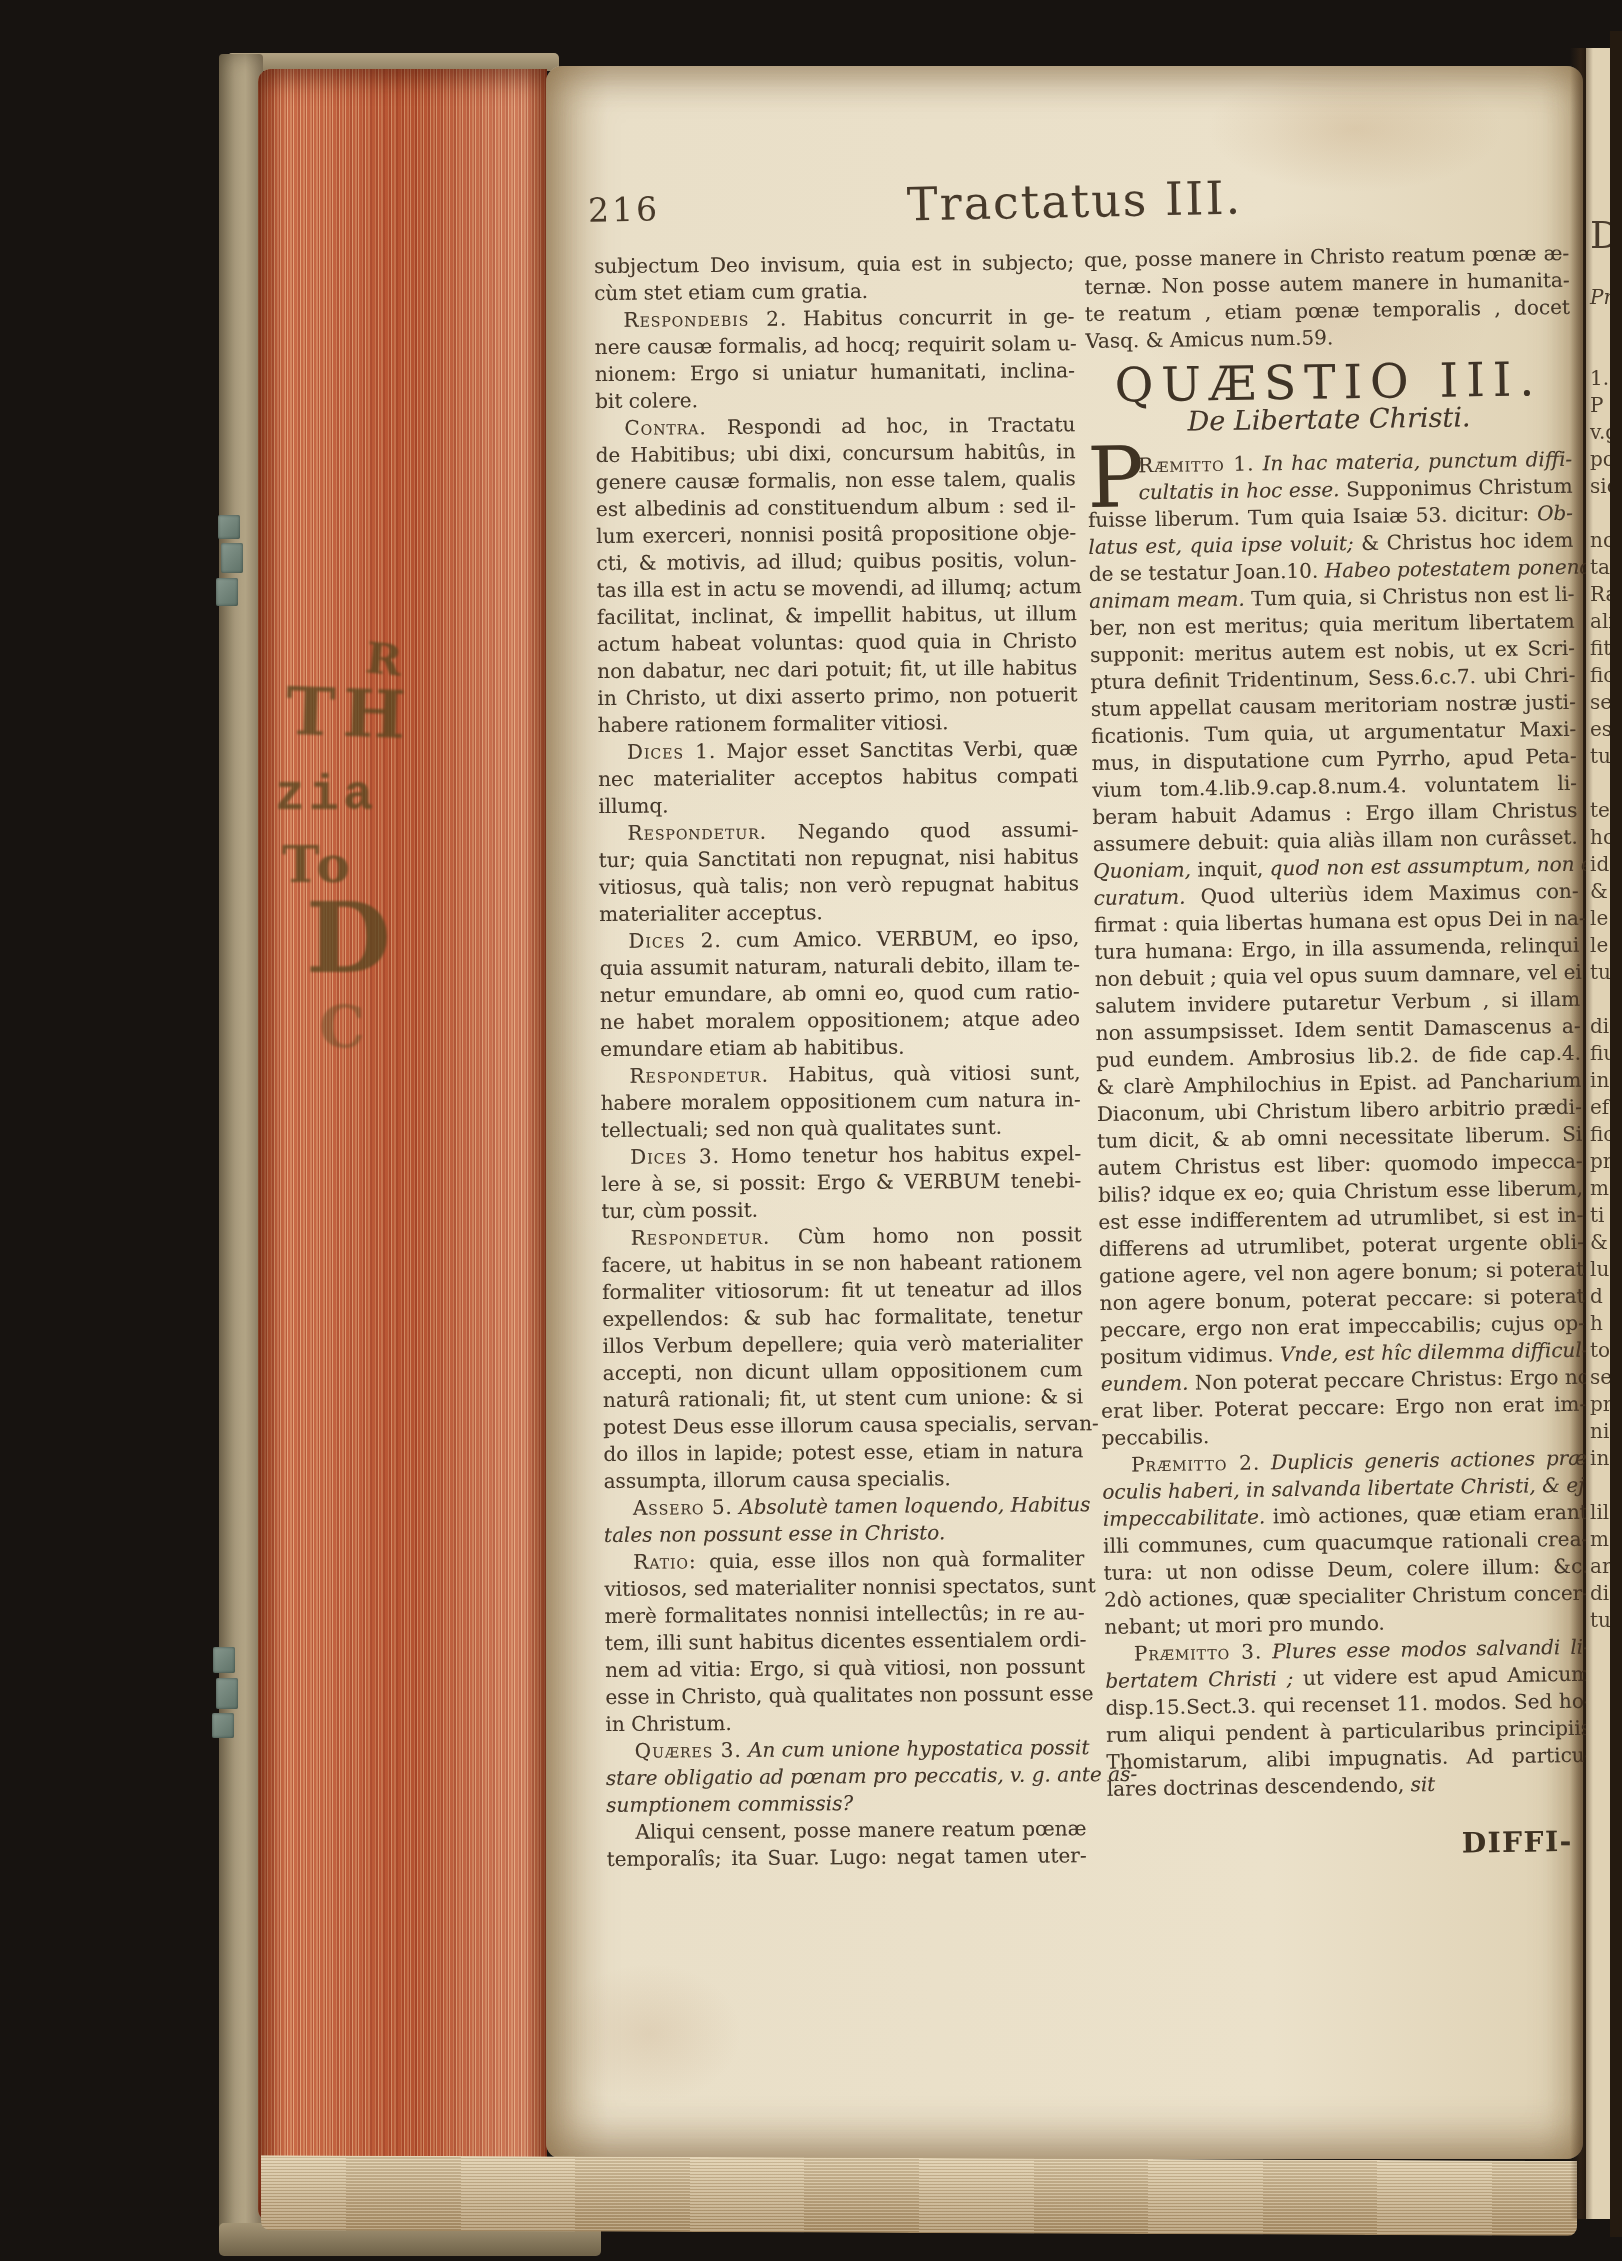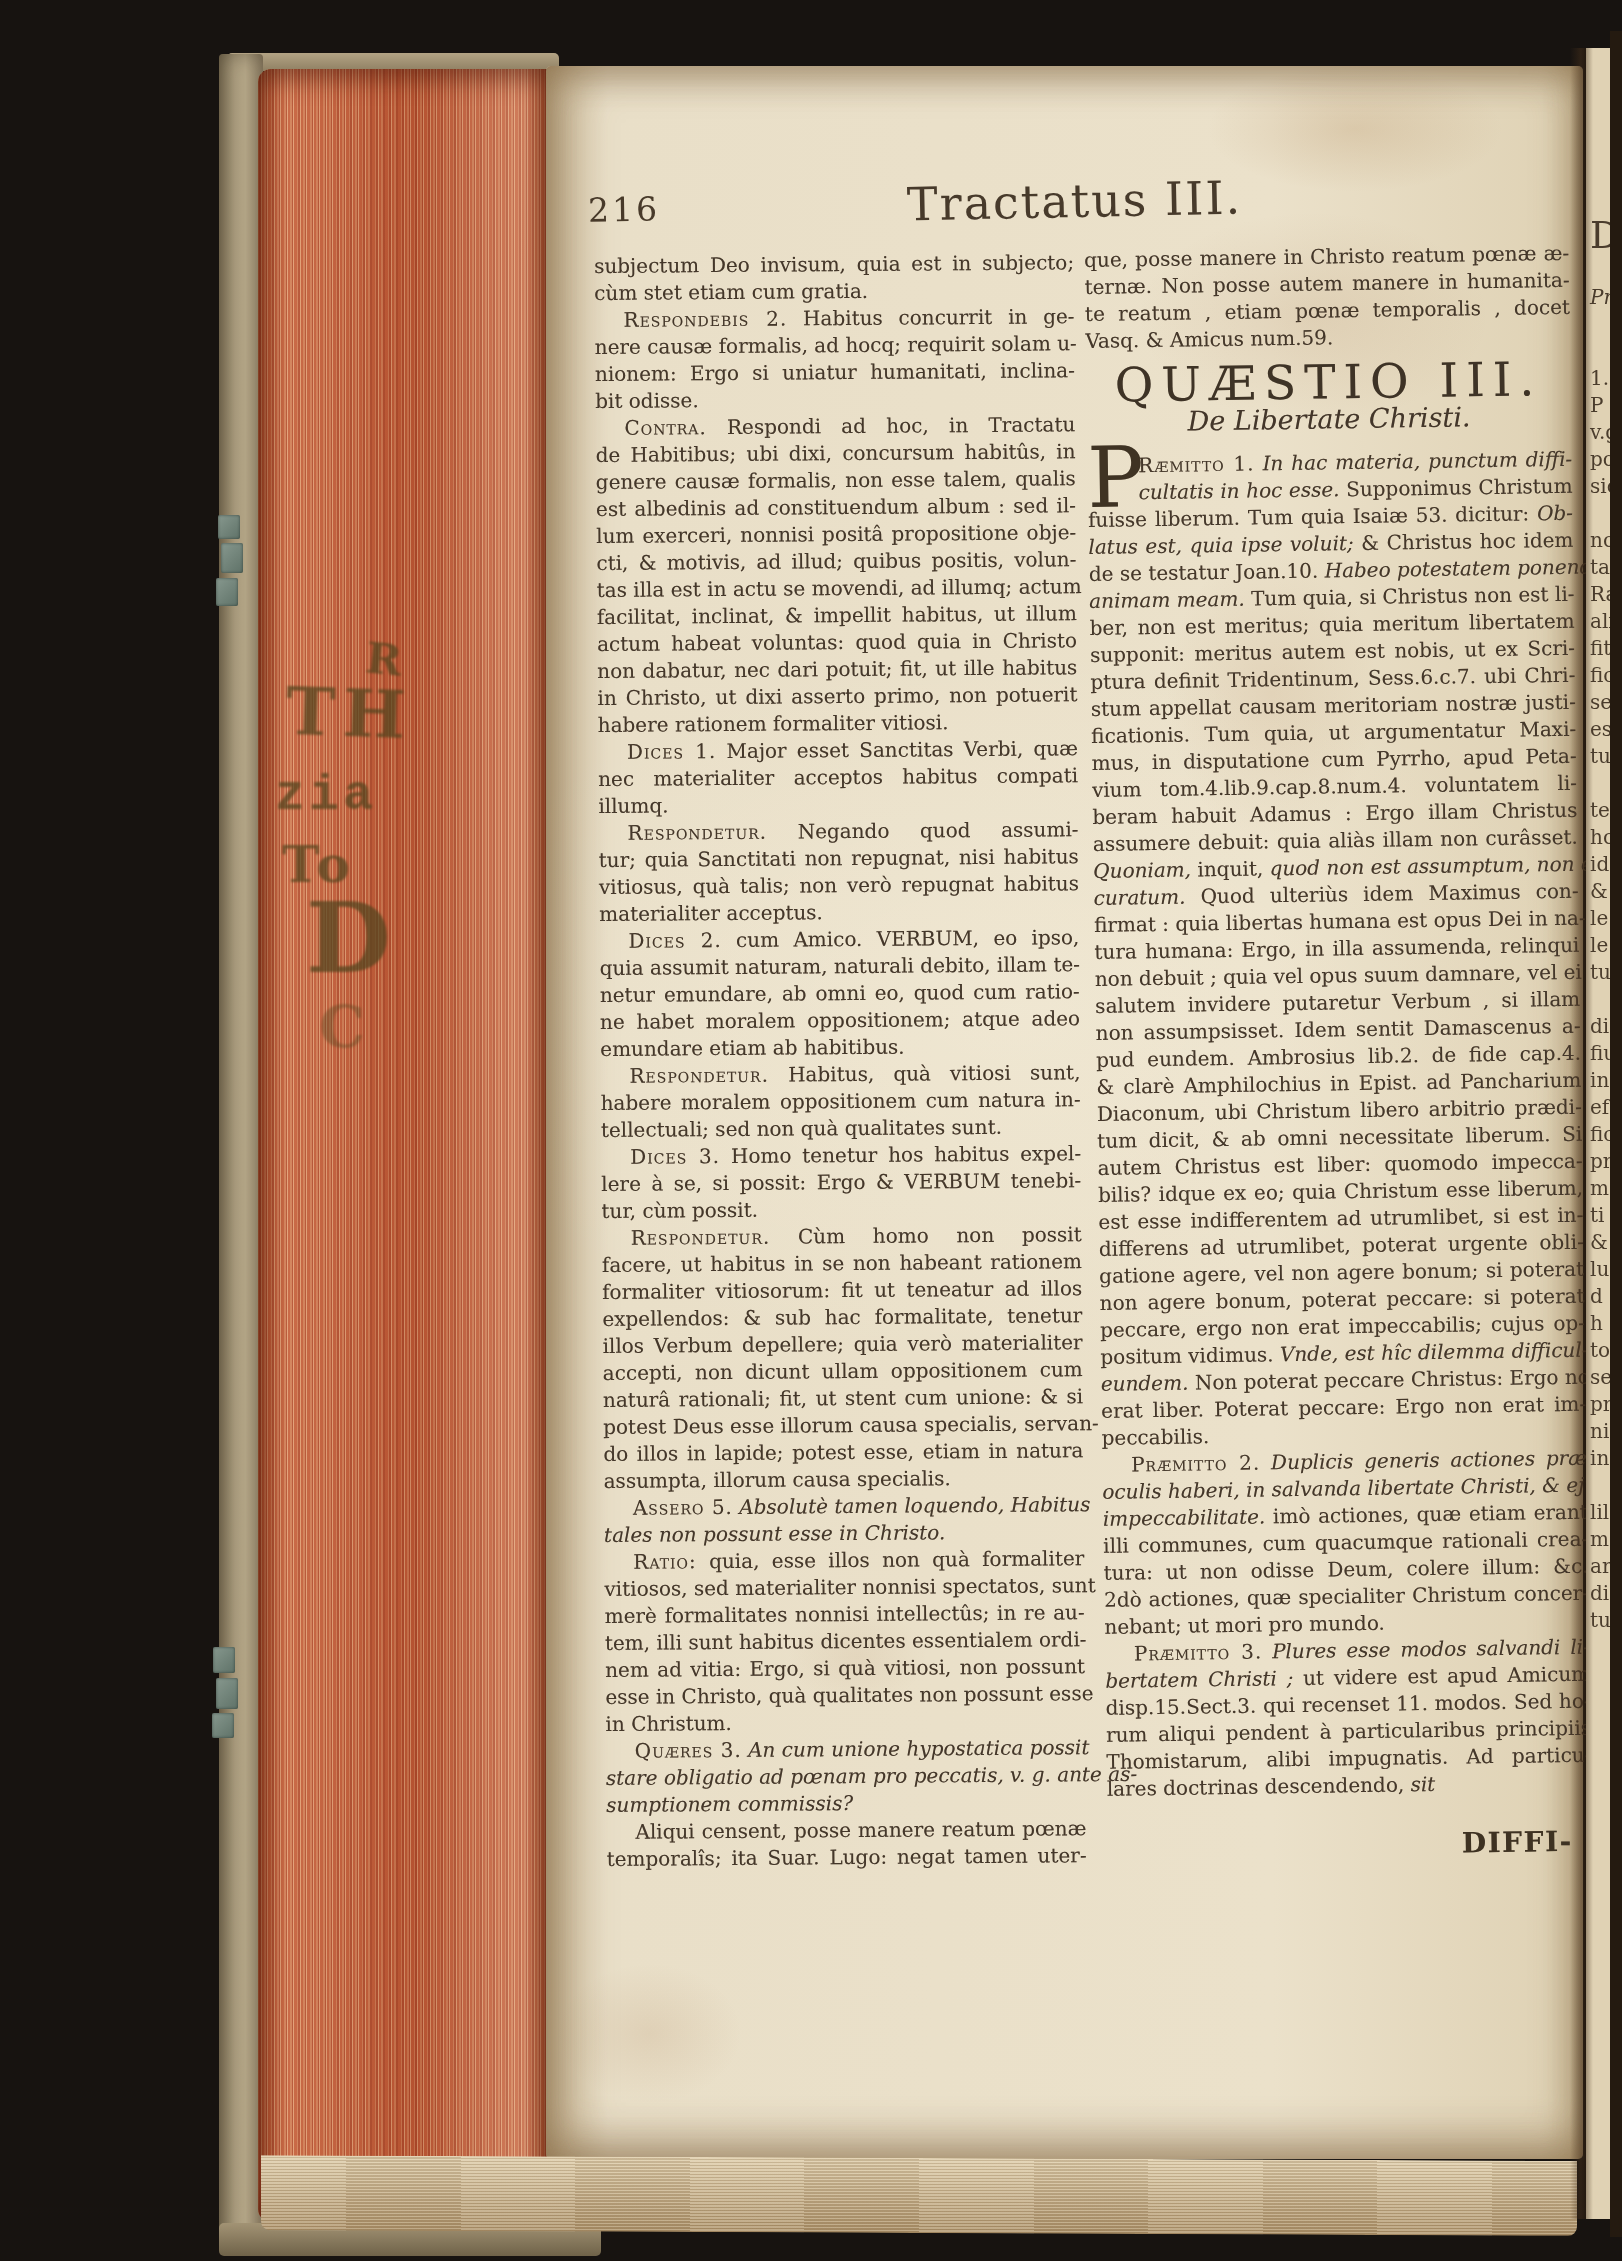--- a/index.html
+++ b/index.html
@@ -29,21 +29,21 @@
   .fe-6{left:319px;top:993px;font-size:58px;opacity:.4;}
   .clasp{position:absolute;width:22px;border-radius:2px;
     background:linear-gradient(135deg,#87988e,#5f7268);box-shadow:inset 0 0 3px rgba(20,30,25,.6);}
   .clasp.a1{left:218px;top:515px;height:24px;}
   .clasp.a2{left:221px;top:543px;height:30px;}
   .clasp.a3{left:216px;top:578px;height:28px;}
   .clasp.b1{left:213px;top:1647px;height:26px;}
   .clasp.b2{left:216px;top:1678px;height:31px;}
   .clasp.b3{left:212px;top:1713px;height:25px;}
   
-  .page-main{position:absolute;left:546px;top:66px;width:1037px;height:2093px;border-radius:5px;
+  .page-main{position:absolute;left:546px;top:66px;width:1037px;height:2093px;border-radius:16px;
     background:
       radial-gradient(ellipse 211px 90px at 78% 3%, rgba(164,120,70,.20), transparent 70%),
       radial-gradient(ellipse 151px 211px at 70% 30%, rgba(160,110,60,.12), transparent 70%),
       radial-gradient(ellipse 251px 151px at 74% 12%, rgba(150,100,55,.12), transparent 70%),
       radial-gradient(ellipse 131px 100px at 10% 94%, rgba(150,100,55,.12), transparent 70%),
       radial-gradient(ellipse 100px 70px at 30% 76%, rgba(150,100,55,.08), transparent 70%),
       radial-gradient(ellipse 753px 452px at 45% 45%, rgba(255,250,235,.25), transparent 80%),
       linear-gradient(90deg,#d6c7a7 0%,#e9dfc8 6%,#ebe1ca 70%,#e0d3b6 96%,#d6c7a6 100%);
     box-shadow:inset 0 15px 30px rgba(120,90,50,.28), inset 0 -22.6px 38px rgba(120,90,50,.32),
                inset -15px 0 40px rgba(110,80,45,.22), inset 22.6px 0 48px rgba(120,90,55,.35);}
@@ -112,21 +112,21 @@
   <div class="page-main">
     <div class="pagenum">216</div>
     <div class="page-title">Tractatus III.</div>
 
     <div class="col col-left">
         <div class="line"><span class="st-r">subjectum Deo invisum, quia est in subjecto;</span></div>
         <div class="line end"><span class="st-r">cùm stet etiam cum gratia.</span></div>
         <div class="line indent"><span class="st-c">Respondebis 2.</span><span class="st-r"> Habitus concurrit in ge-</span></div>
         <div class="line"><span class="st-r">nere causæ formalis, ad hocq; requirit solam u-</span></div>
         <div class="line"><span class="st-r">nionem: Ergo si uniatur humanitati, inclina-</span></div>
-        <div class="line end"><span class="st-r">bit odisse.</span></div>
+        <div class="line end"><span class="st-r">bit colere.</span></div>
         <div class="line indent"><span class="st-c">Contra.</span><span class="st-r"> Respondi ad hoc, in Tractatu</span></div>
         <div class="line"><span class="st-r">de Habitibus; ubi dixi, concursum habitûs, in</span></div>
         <div class="line"><span class="st-r">genere causæ formalis, non esse talem, qualis</span></div>
         <div class="line"><span class="st-r">est albedinis ad constituendum album : sed il-</span></div>
         <div class="line"><span class="st-r">lum exerceri, nonnisi positâ propositione obje-</span></div>
         <div class="line"><span class="st-r">cti, &amp; motivis, ad illud; quibus positis, volun-</span></div>
         <div class="line"><span class="st-r">tas illa est in actu se movendi, ad illumq; actum</span></div>
         <div class="line"><span class="st-r">facilitat, inclinat, &amp; impellit habitus, ut illum</span></div>
         <div class="line"><span class="st-r">actum habeat voluntas: quod quia in Christo</span></div>
         <div class="line"><span class="st-r">non dabatur, nec dari potuit; fit, ut ille habitus</span></div>

